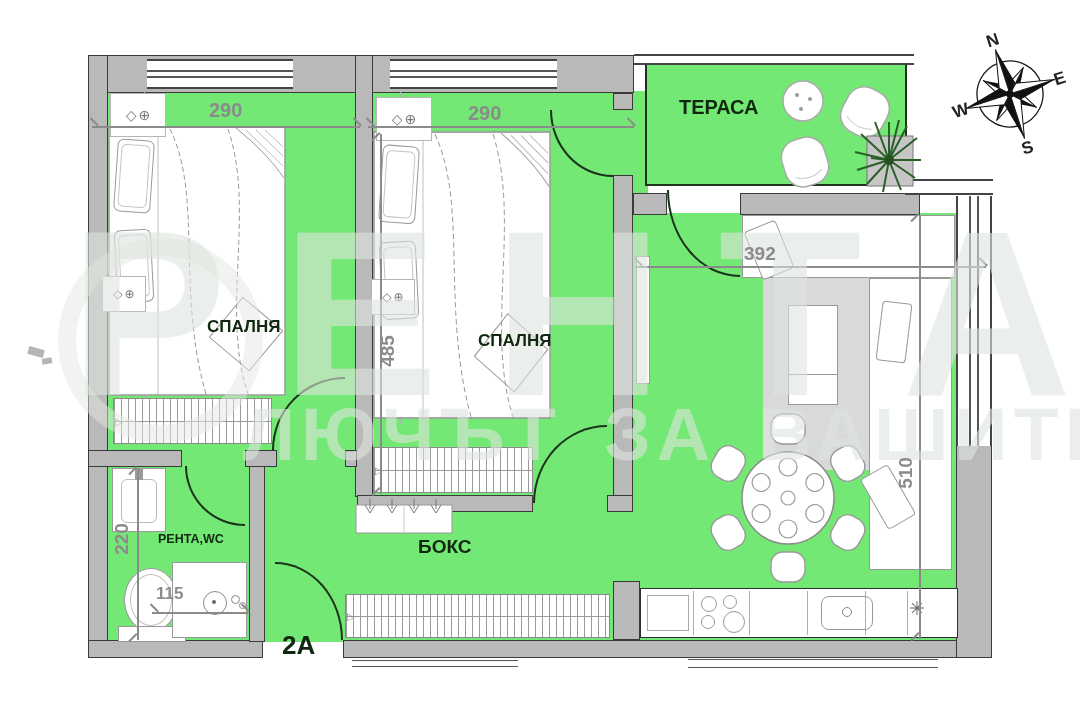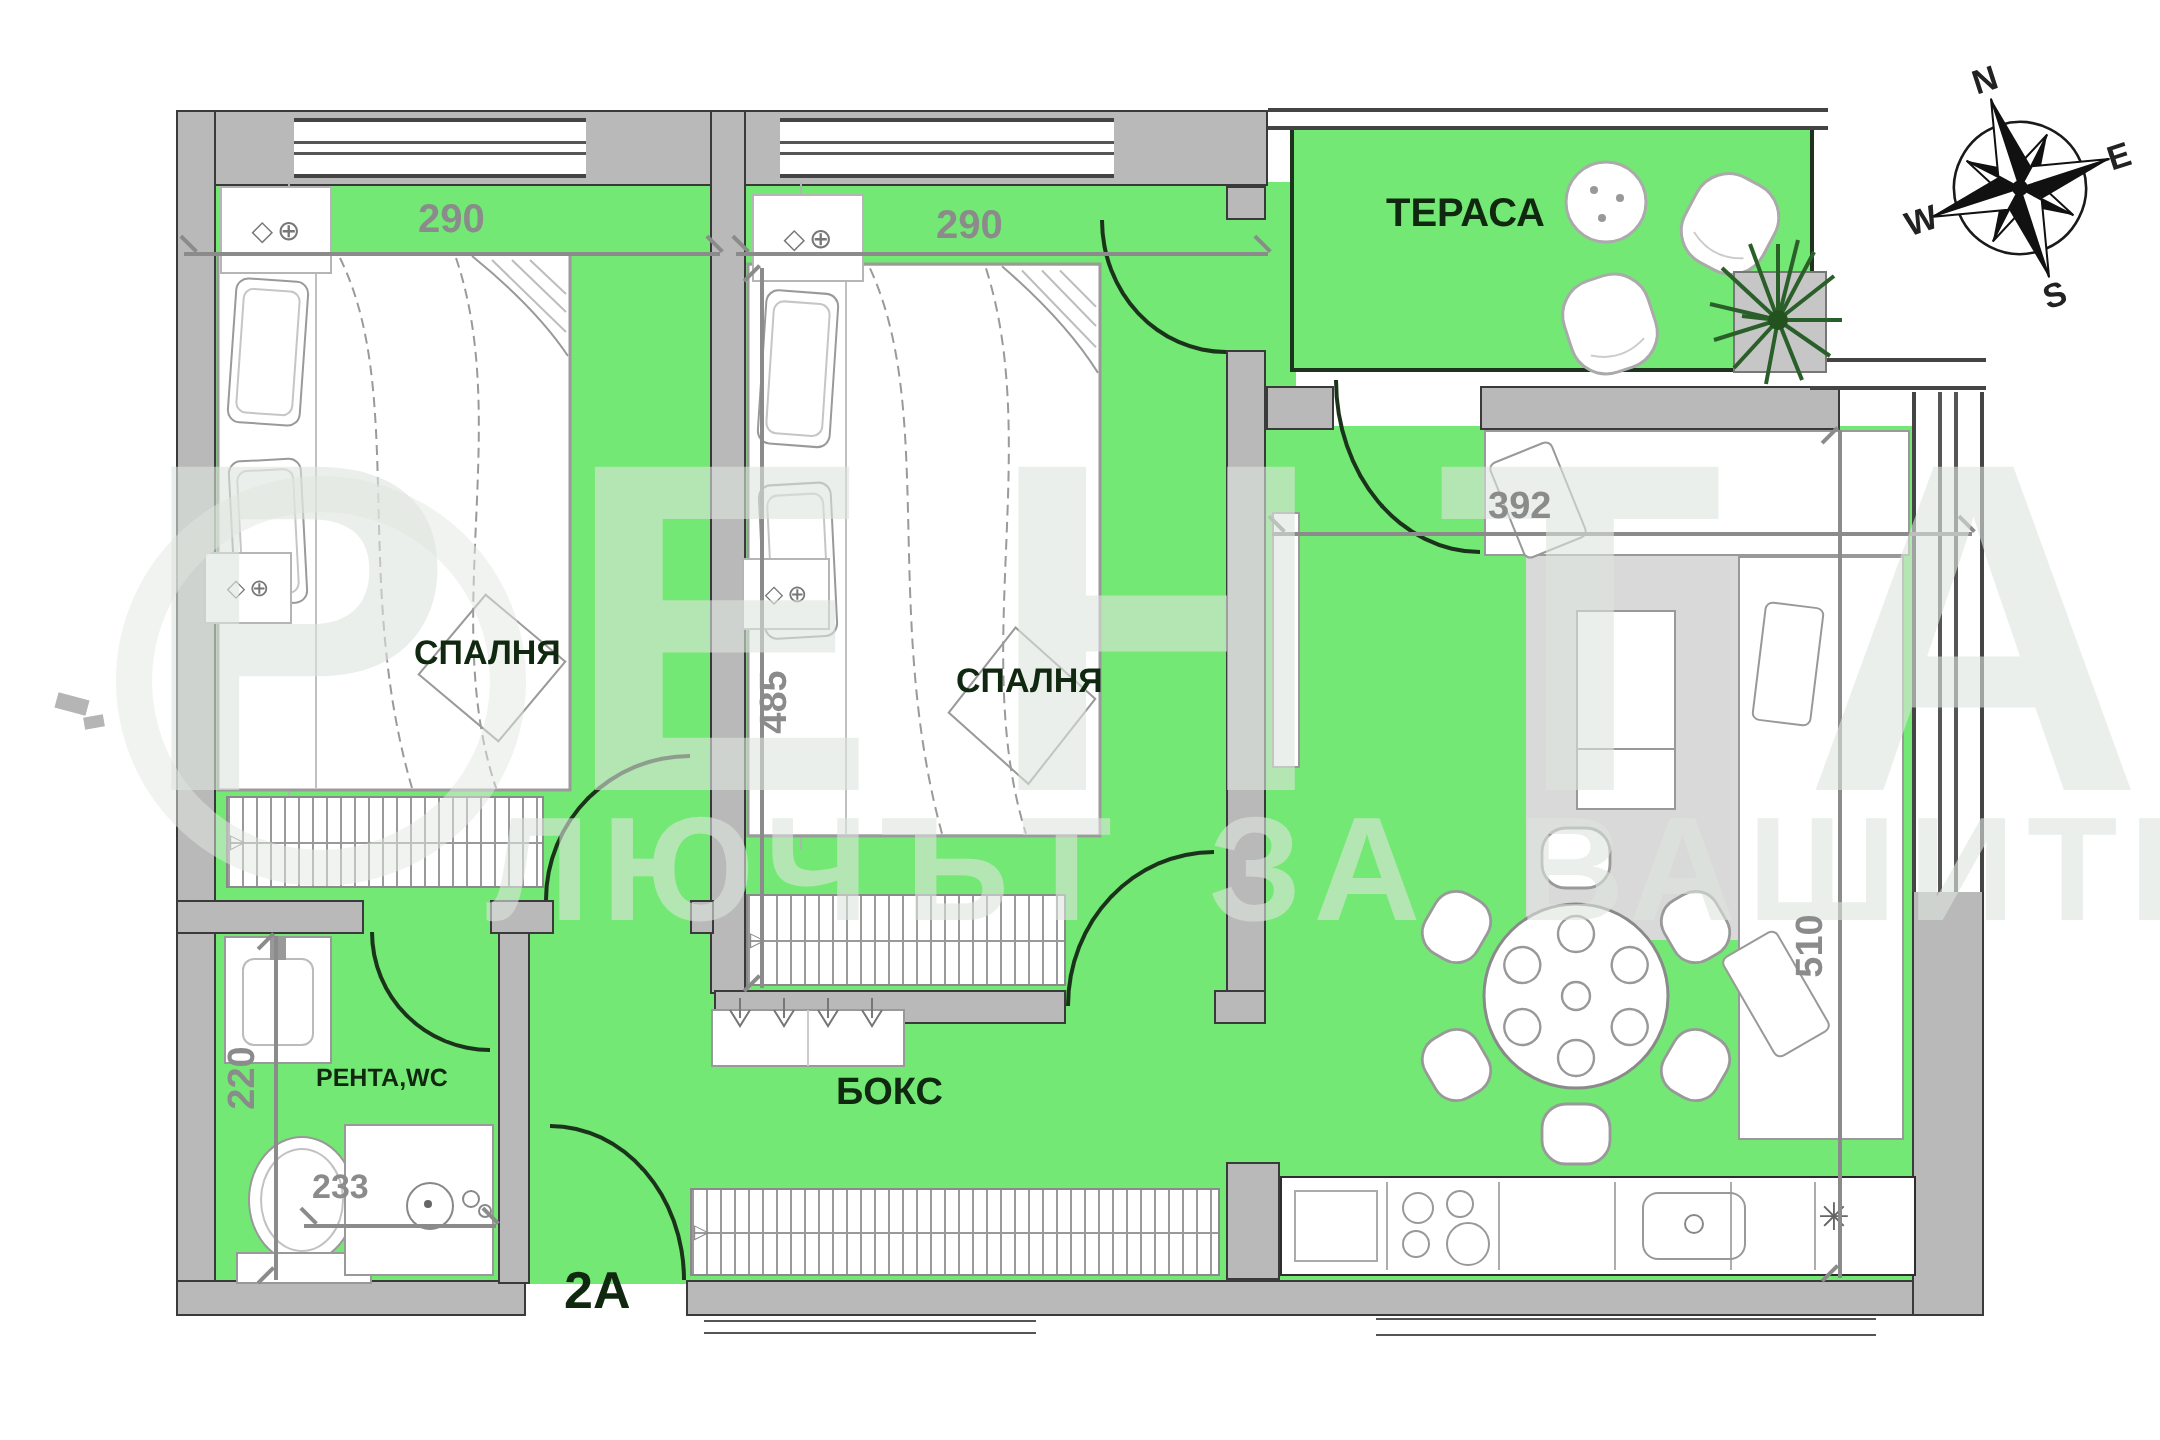--- a/index.html
+++ b/index.html
@@ -286,32 +286,32 @@
   <div class="a nline" style="left:688px;top:659px;width:250px;height:9px;"></div>
   <div class="a speck" style="left:28px;top:348px;width:16px;height:8px;transform:rotate(15deg);"></div>
   <div class="a speck" style="left:42px;top:358px;width:10px;height:6px;transform:rotate(-10deg);"></div>
 
   <div class="a wm" style="left:58px;top:238px;width:205px;height:205px;border:18px solid rgba(225,231,225,0.5);border-radius:50%;"></div>
   <div class="a wm" style="left:70px;top:196px;font-size:235px;letter-spacing:55px;line-height:1;">РЕНТА</div>
   <div class="a wm" style="left:243px;top:398px;font-size:74px;letter-spacing:6px;word-spacing:16px;line-height:1;">ЛЮЧЪТ ЗА ВАШИТЕ МЕЧ</div>
 
   <div class="a lbl" style="left:207px;top:317px;font-size:17px;">СПАЛНЯ</div>
   <div class="a lbl" style="left:478px;top:331px;font-size:17px;">СПАЛНЯ</div>
-  <div class="a lbl" style="left:693px;top:96px;font-size:20px;">ТЕРАСА</div>
+  <div class="a lbl" style="left:679px;top:96px;font-size:20px;">ТЕРАСА</div>
   <div class="a lbl" style="left:418px;top:536px;font-size:19px;">БОКС</div>
   <div class="a lbl" style="left:158px;top:532px;font-size:12.5px;">РЕНТА,WC</div>
   <div class="a lbl" style="left:282px;top:630px;font-size:26px;z-index:7;">2А</div>
 
   <div class="a dimt" style="left:209px;top:99px;font-size:20px;">290</div>
   <div class="a dimt" style="left:468px;top:102px;font-size:20px;">290</div>
   <div class="a dimt" style="left:744px;top:243px;font-size:19px;">392</div>
   <div class="a dimt vtext" style="left:366px;top:340px;width:44px;font-size:19px;">485</div>
   <div class="a dimt vtext" style="left:884px;top:462px;width:44px;font-size:19px;">510</div>
   <div class="a dimt vtext" style="left:100px;top:528px;width:44px;font-size:19px;">220</div>
-  <div class="a dimt" style="left:156px;top:584px;font-size:17px;z-index:7;">233</div>
+  <div class="a dimt" style="left:156px;top:584px;font-size:17px;z-index:7;">115</div>
 
   <svg class="a" style="left:946px;top:30px;width:128px;height:128px;z-index:6;" viewBox="-64 -64 128 128">
     <g transform="rotate(-18)">
       <circle r="33" fill="none" stroke="#1a1a1a" stroke-width="1.3"></circle>
       <g transform="rotate(45)">
           <polygon points="0,-30 6.5,-7 0,0" fill="#111"></polygon>
           <polygon points="0,-30 -6.5,-7 0,0" fill="#fff" stroke="#111"></polygon>
         </g>
       <g transform="rotate(135)">
           <polygon points="0,-30 6.5,-7 0,0" fill="#111"></polygon>

